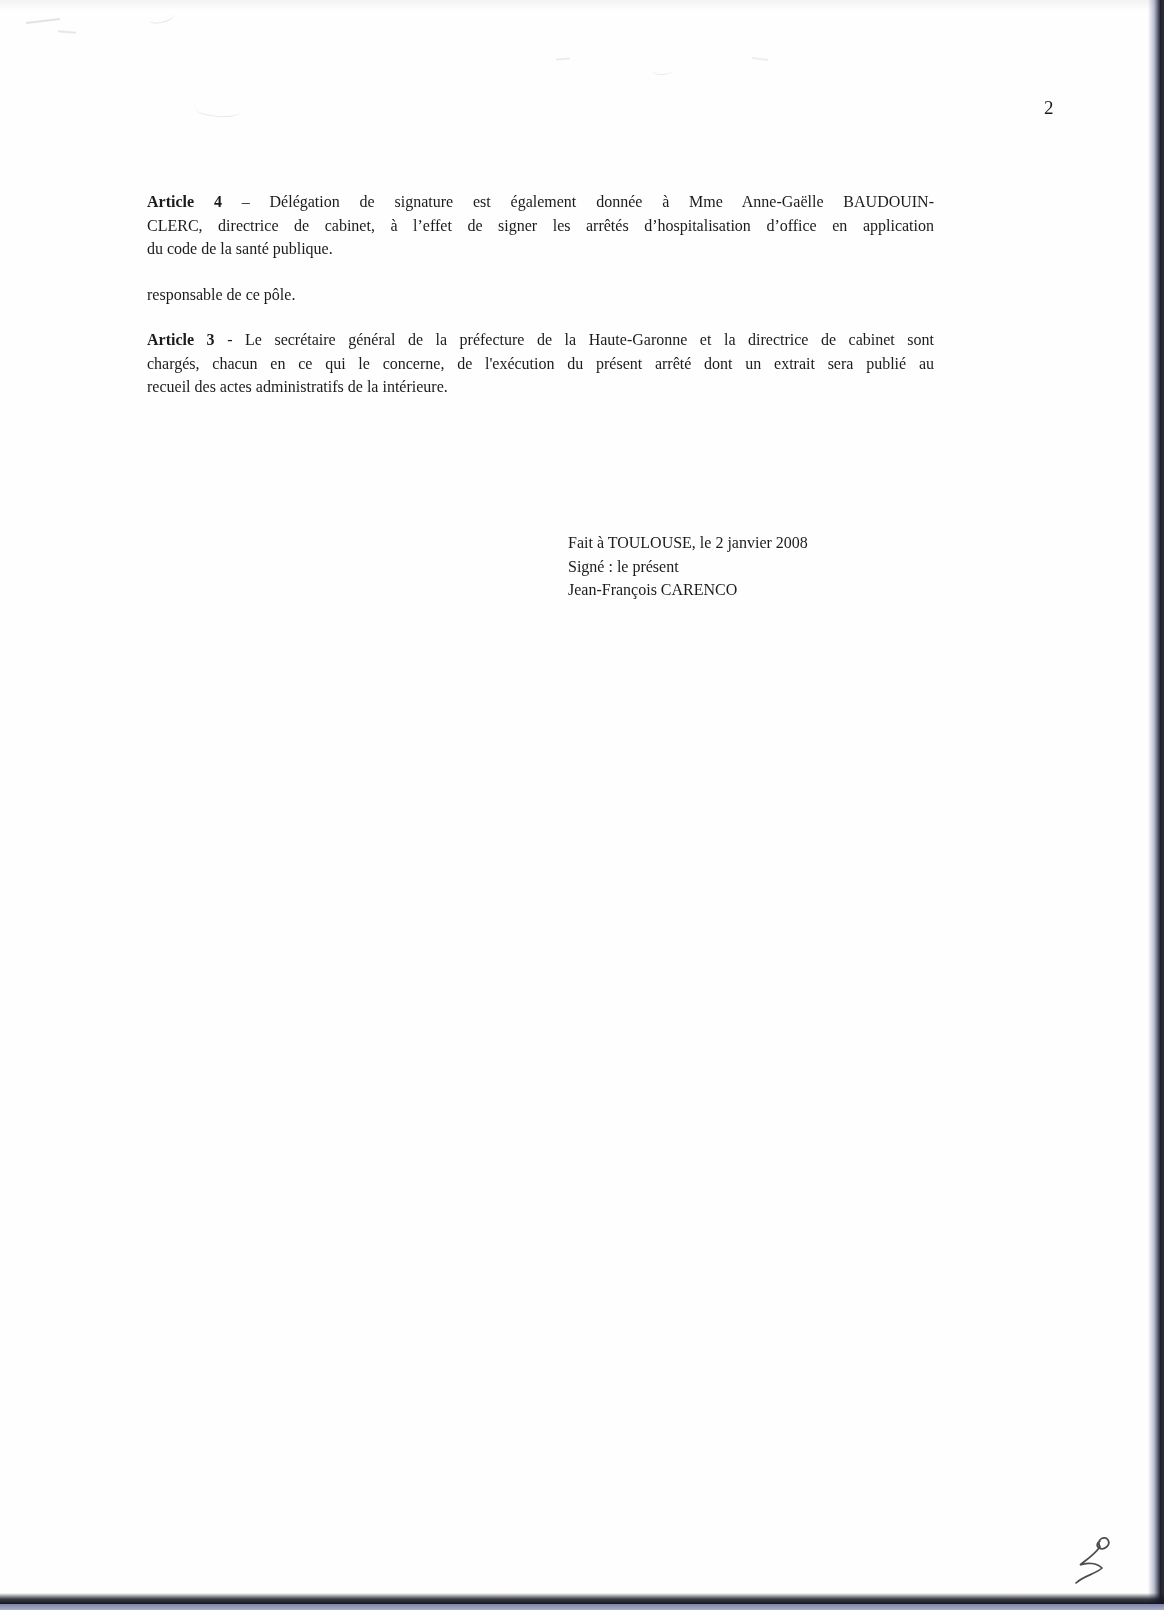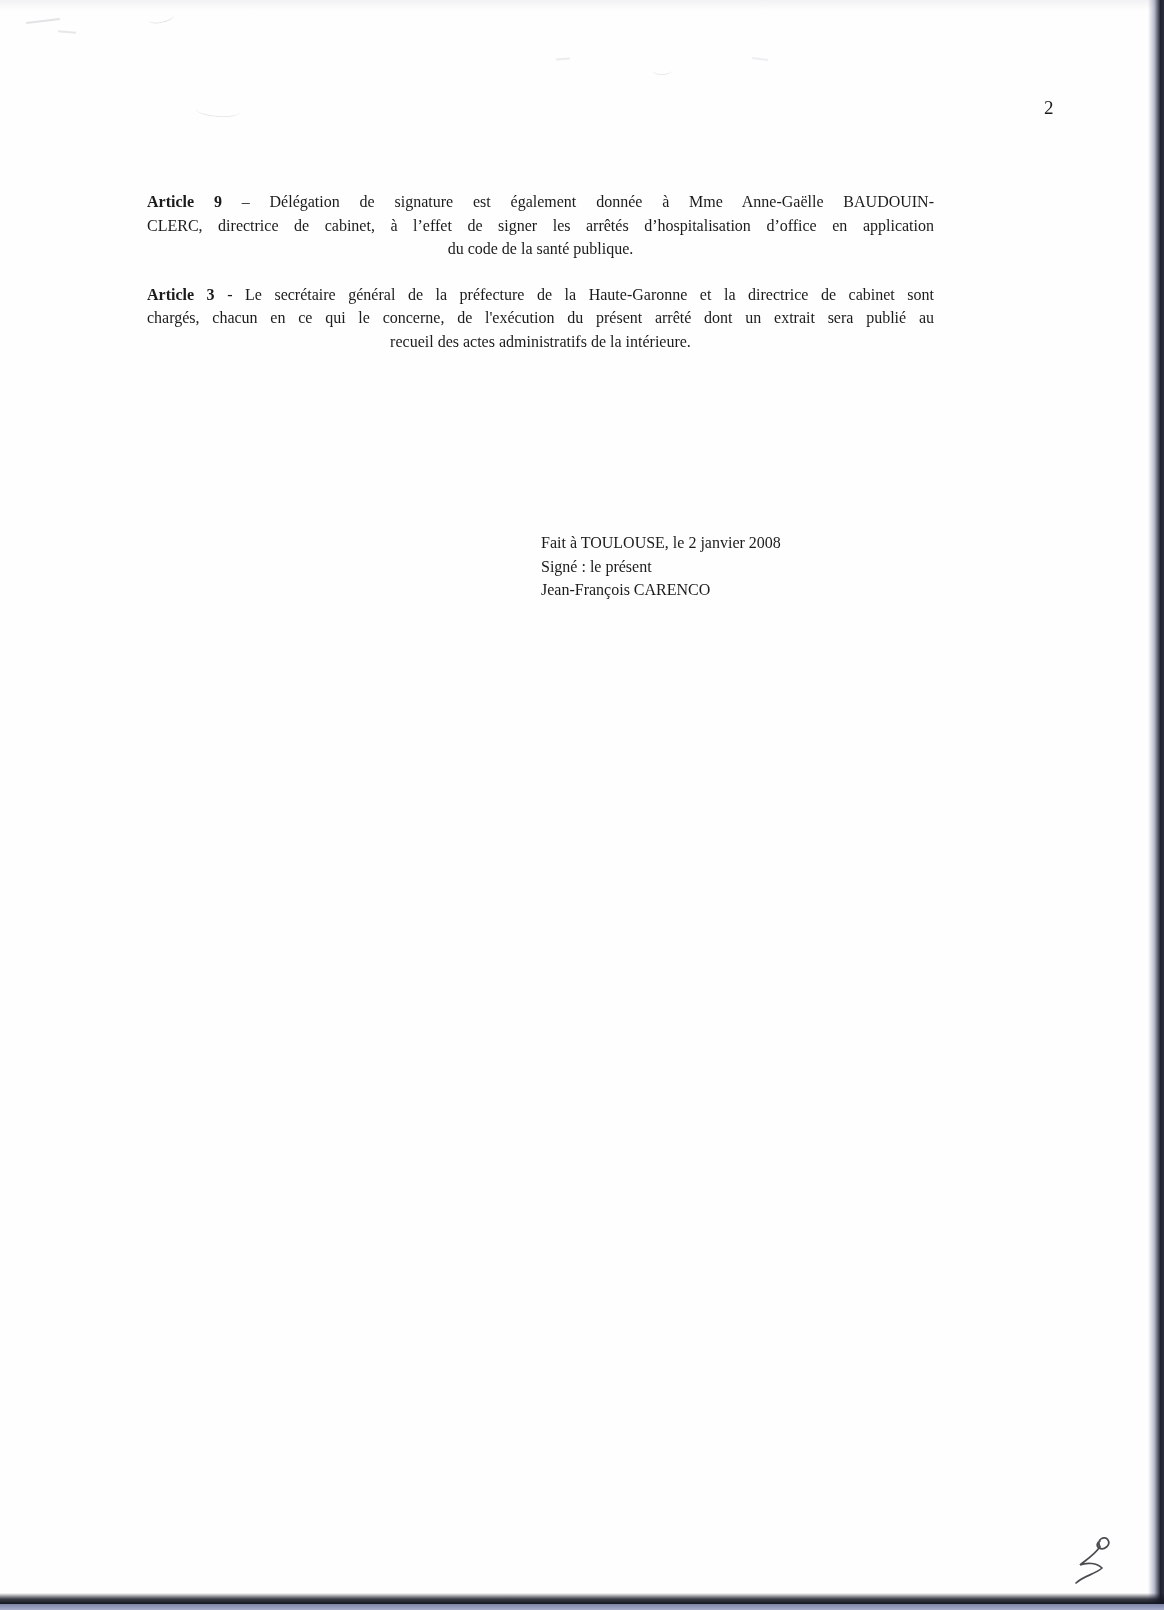--- a/index.html
+++ b/index.html
@@ -44,29 +44,29 @@
   }
   .page-number {
     position: absolute; left: 1044px; top: 97px;
     font-size: 19px; line-height: 22px;
   }
   .content {
     position: absolute; left: 147px; top: 190px; width: 787px;
     font-size: 16px; line-height: 23.5px;
   }
   .para { margin: 0 0 22px 0; }
-  .line { display: block; text-align: center; }
+  .line { display: block; }
   .line.just {
     text-align: justify;
     text-align-last: justify;
     text-justify: inter-word;
   }
   .art-label { font-weight: bold; }
   .sig-block {
-    position: absolute; left: 541px; top: 531px;
+    position: absolute; left: 568px; top: 531px;
     font-size: 16px; line-height: 23.5px;
   }
   .paraphe {
     position: absolute; left: 1066px; top: 1534px;
     width: 46px; height: 56px;
   }
   
   .noise { position: absolute; pointer-events: none; }
   .n1 { left: 26px; top: 20px; width: 34px; height: 0;
         border-top: 2px solid rgba(125,130,142,0.22); transform: rotate(-7deg); }
@@ -94,26 +94,27 @@
   <span class="noise n4"></span>
   <span class="noise n5"></span>
   <span class="noise n6"></span>
   <span class="noise n7"></span>
 
   <div class="page-number">2</div>
 
   <div class="content">
 
     <p class="para">
-      <span class="line just"><strong class="art-label">Article 9</strong><span> – Délégation de signature est également donnée à Mme Anne-Gaëlle BAUDOUIN-</span></span>
+      <span class="line just"><strong class="art-label">Article 4</strong><span> – Délégation de signature est également donnée à Mme Anne-Gaëlle BAUDOUIN-</span></span>
       <span class="line just"><span>CLERC, directrice de cabinet, à l’effet de signer les arrêtés d’hospitalisation d’office en application</span></span>
       <span class="line"><span>du code de la santé publique.</span></span>
     </p>
 
     <p class="para">
+      <span class="line"><span>responsable de ce pôle.</span></span>
     </p>
 
     <p class="para">
       <span class="line just"><strong class="art-label">Article 3</strong><span> - Le secrétaire général de la préfecture de la Haute-Garonne et la directrice de cabinet sont</span></span>
       <span class="line just"><span>chargés, chacun en ce qui le concerne, de l'exécution du présent arrêté dont un extrait sera publié au</span></span>
       <span class="line"><span>recueil des actes administratifs de la intérieure.</span></span>
     </p>
 
   </div>
 

